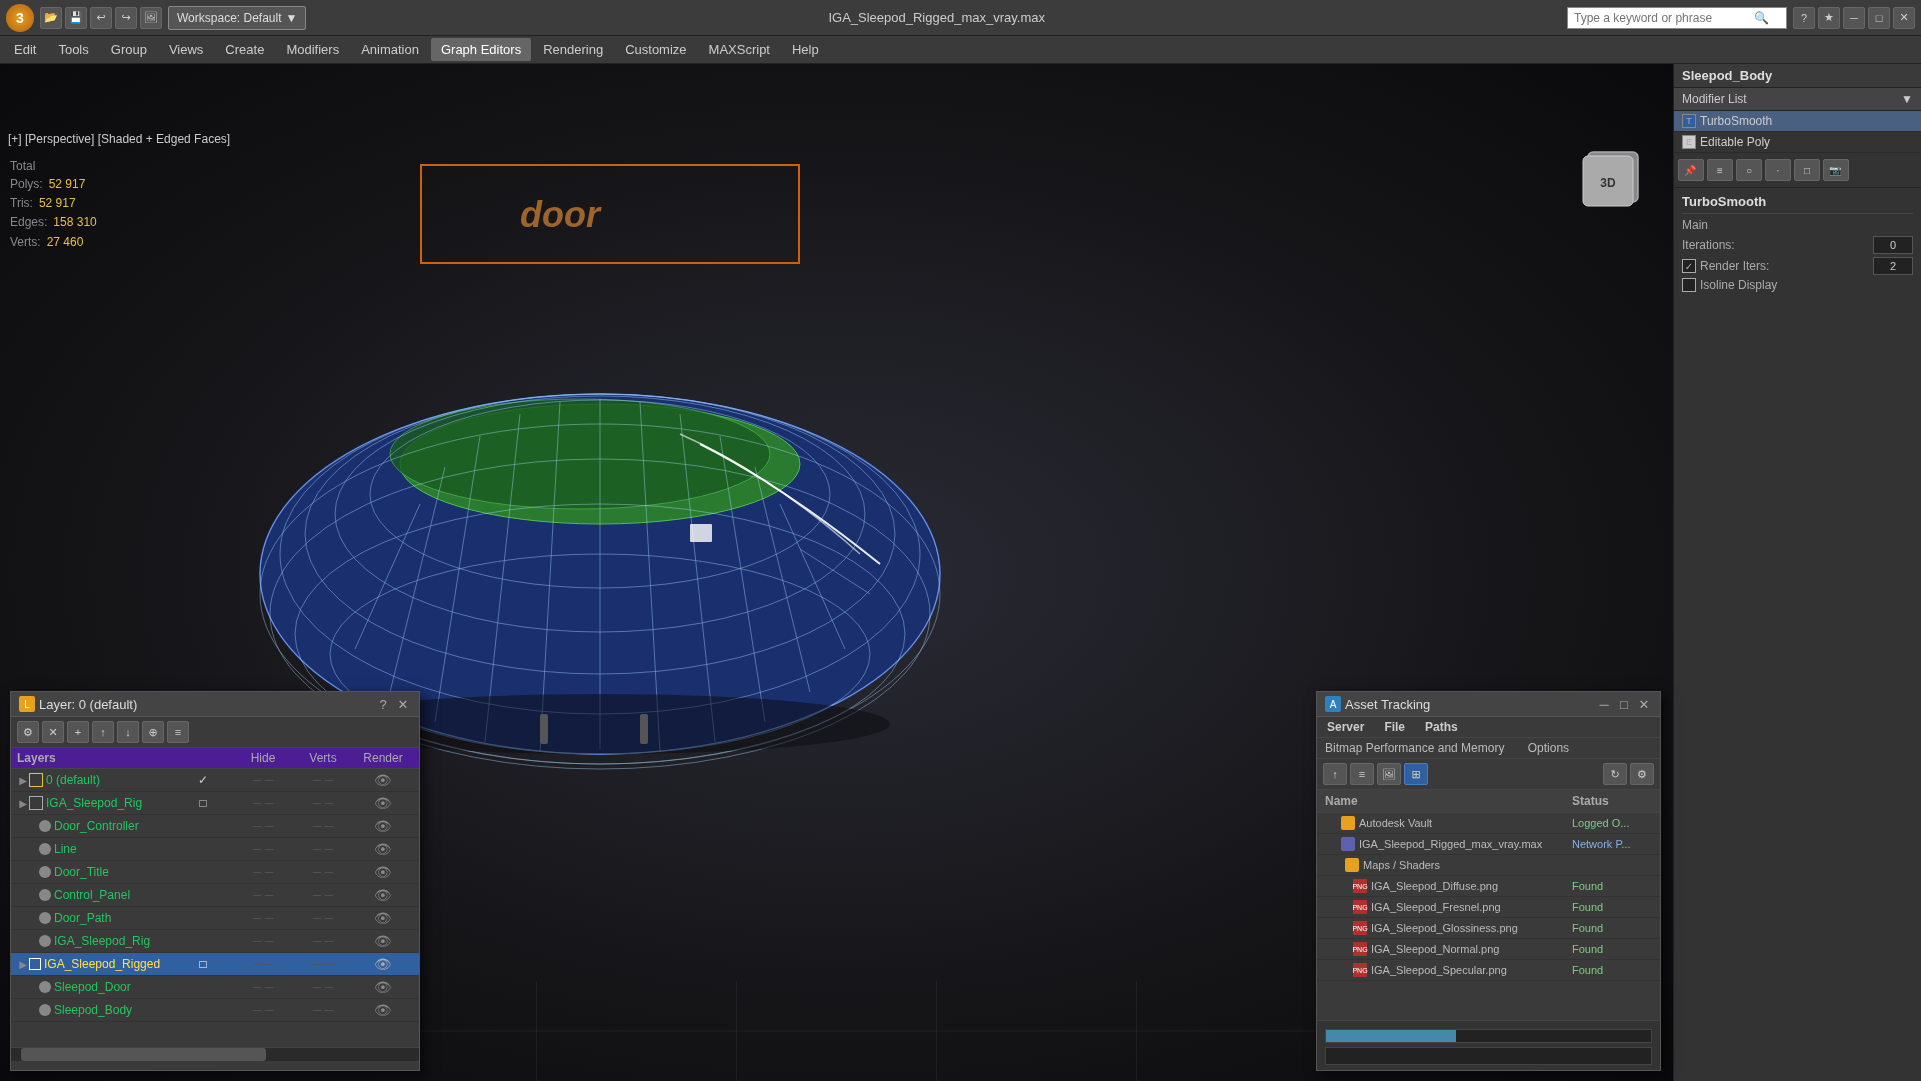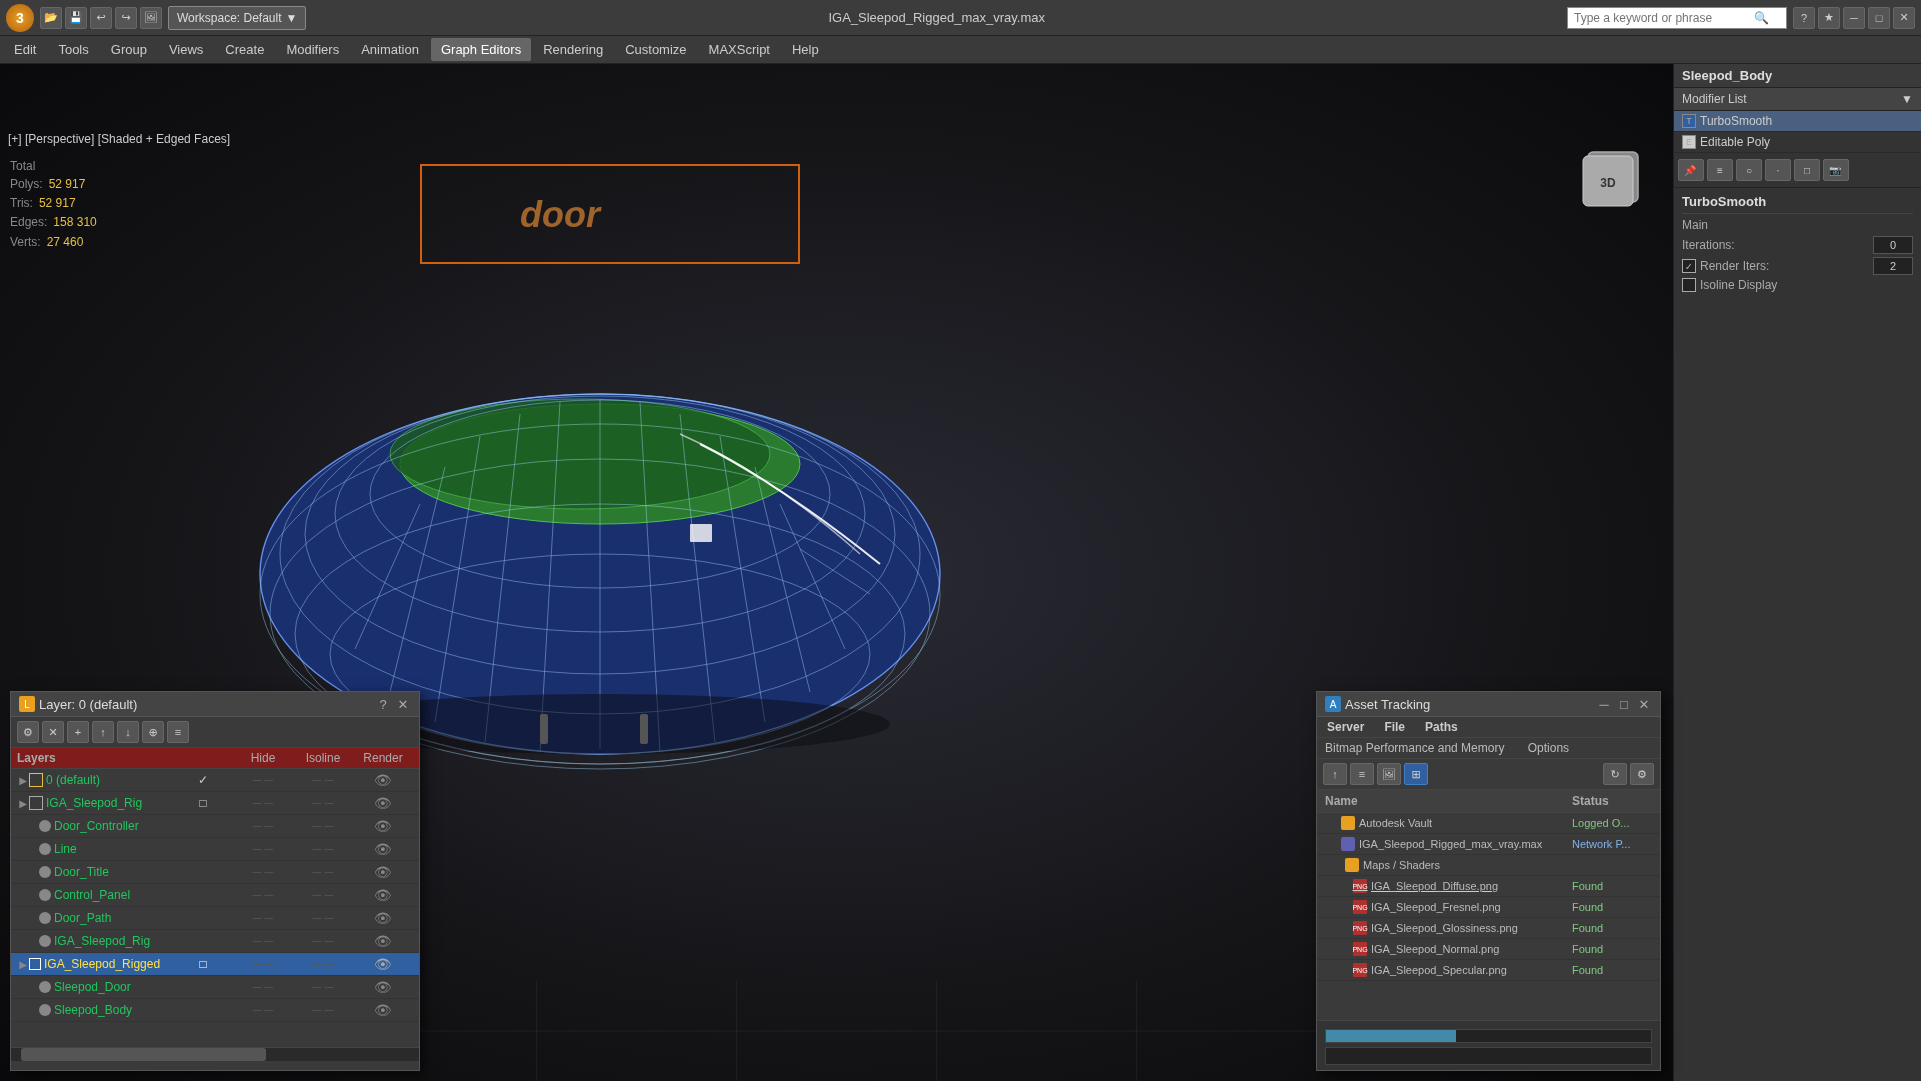--- a/index.html
+++ b/index.html
@@ -67,21 +67,21 @@
     .divider { height: 1px; background: #444; margin: 4px 0; }
 
     
     #layer-panel { position: absolute; bottom: 10px; left: 10px; width: 410px; height: 380px; background: #3a3a3a; border: 1px solid #555; z-index: 20; box-shadow: 4px 4px 12px rgba(0,0,0,0.6); }
     #layer-title-bar { display: flex; align-items: center; padding: 4px 8px; background: #444; border-bottom: 1px solid #555; gap: 4px; }
     .layer-icon { width: 16px; height: 16px; background: #e8a020; border-radius: 2px; flex-shrink: 0; display: flex; align-items: center; justify-content: center; font-size: 10px; color: white; }
     .panel-title { flex: 1; font-size: 13px; color: #ddd; }
     .panel-btn { width: 16px; height: 16px; display: flex; align-items: center; justify-content: center; cursor: pointer; color: #aaa; font-size: 13px; }
     #layer-toolbar { display: flex; gap: 3px; padding: 4px 6px; border-bottom: 1px solid #444; }
     .layer-tool { width: 22px; height: 22px; background: #555; border: 1px solid #666; display: flex; align-items: center; justify-content: center; font-size: 11px; color: #ccc; cursor: pointer; border-radius: 2px; }
-    #layer-headers { display: flex; align-items: center; padding: 3px 6px; border-bottom: 1px solid #444; background: #7f1d1d; }
+    #layer-headers { display: flex; align-items: center; padding: 3px 6px; border-bottom: 1px solid #444; background: #4c1d95; }
     .lh-layers { flex: 1; font-size: 12px; color: #aaa; font-weight: bold; }
     .lh-col { width: 60px; text-align: center; font-size: 12px; color: #aaa; }
     #layer-list { overflow-y: auto; height: calc(100% - 100px); }
     .layer-row { display: flex; align-items: center; padding: 3px 6px; border-bottom: 1px solid #333; cursor: pointer; }
     .layer-row.selected { background: #3060a0; color: white; }
     .layer-expand { width: 12px; height: 12px; display: flex; align-items: center; justify-content: center; font-size: 10px; color: #888; flex-shrink: 0; }
     .layer-type-icon { width: 14px; height: 14px; background: #666; flex-shrink: 0; margin-right: 3px; display: flex; align-items: center; justify-content: center; font-size: 9px; color: #aaa; }
     .layer-type-icon.box { background: transparent; border: 1px solid #aaa; }
     .layer-type-icon.yellow-box { background: transparent; border: 1px solid #e8c040; }
     .layer-name { flex: 1; font-size: 12px; color: #22c55e; }
@@ -312,21 +312,21 @@
     <div class="layer-tool">✕</div>
     <div class="layer-tool">+</div>
     <div class="layer-tool">↑</div>
     <div class="layer-tool">↓</div>
     <div class="layer-tool">⊕</div>
     <div class="layer-tool">≡</div>
   </div>
   <div id="layer-headers">
     <div class="lh-layers">Layers</div>
     <div class="lh-col">Hide</div>
-    <div class="lh-col">Isoline</div>
+    <div class="lh-col">Verts</div>
     <div class="lh-col">Render</div>
   </div>
   <div id="layer-list">
 
     <div class="layer-row">
       <div class="layer-expand">▶</div>
       <div class="layer-type-icon yellow-box"></div>
       <div class="layer-name">0 (default)</div>
       <div class="layer-check">✓</div>
       <div class="layer-dash">─ ─</div>
@@ -488,21 +488,21 @@
 
     <div class="asset-row" style="padding-left:12px;">
       <div class="asset-indent1">
         <div style="width:14px;height:14px;background:#e8a020;border-radius:2px;flex-shrink:0;"></div>
         <span class="asset-name">Maps / Shaders</span>
       </div>
       <div class="asset-status"></div>
     </div>
 
     <div class="asset-row" style="padding-left:36px;">
-      <div style="display:flex;align-items:center;gap:4px;flex:1;text-decoration:underline;">
+      <div style="display:flex;align-items:center;gap:4px;flex:1;">
         <div style="width:14px;height:14px;background:#b03030;border-radius:1px;flex-shrink:0;font-size:7px;color:white;display:flex;align-items:center;justify-content:center;">PNG</div>
         <span class="asset-name">IGA_Sleepod_Diffuse.png</span>
       </div>
       <div class="asset-status found">Found</div>
     </div>
     <div class="asset-row" style="padding-left:36px;">
       <div style="display:flex;align-items:center;gap:4px;flex:1;">
         <div style="width:14px;height:14px;background:#b03030;border-radius:1px;flex-shrink:0;font-size:7px;color:white;display:flex;align-items:center;justify-content:center;">PNG</div>
         <span class="asset-name">IGA_Sleepod_Fresnel.png</span>
       </div>

